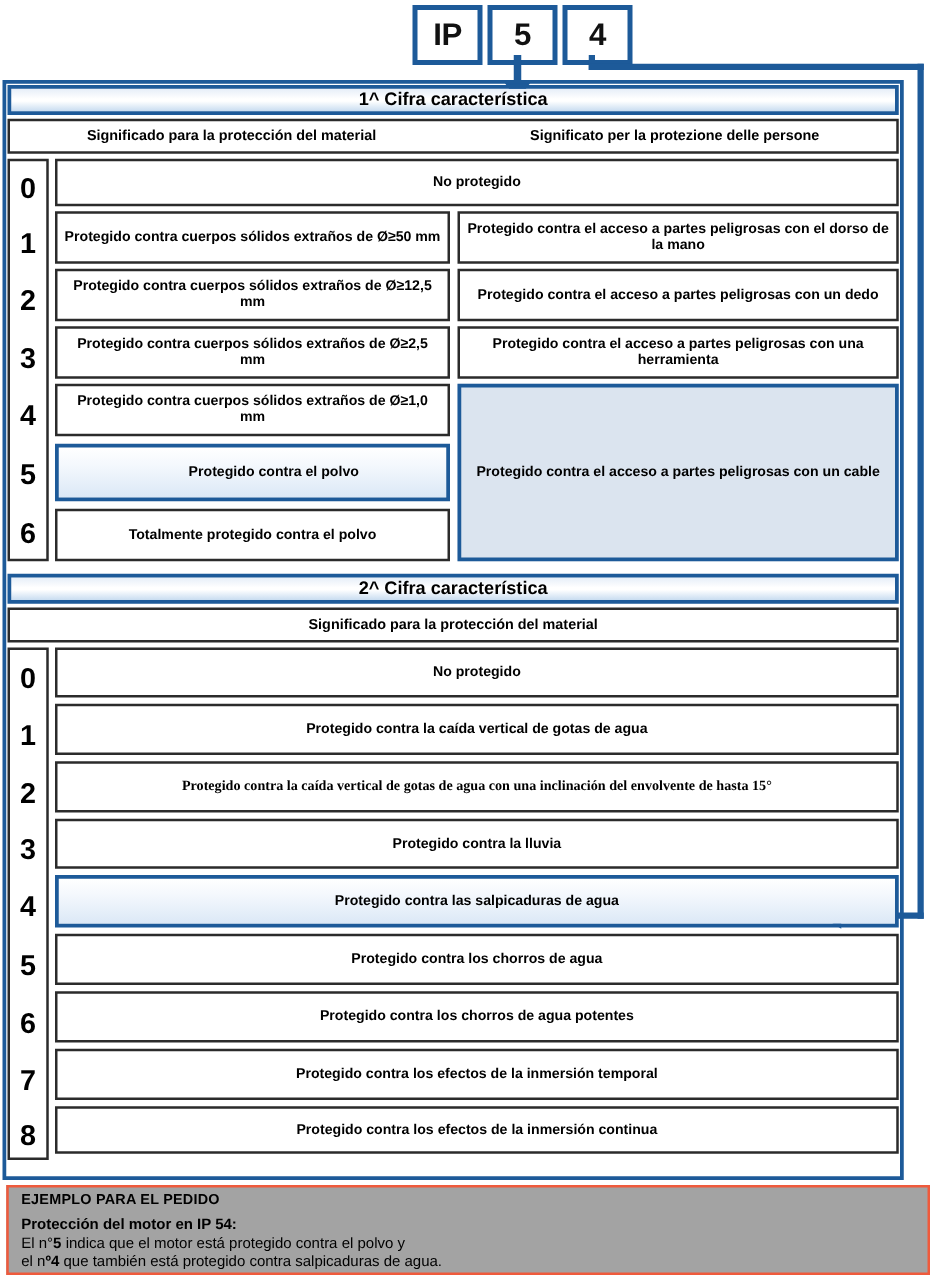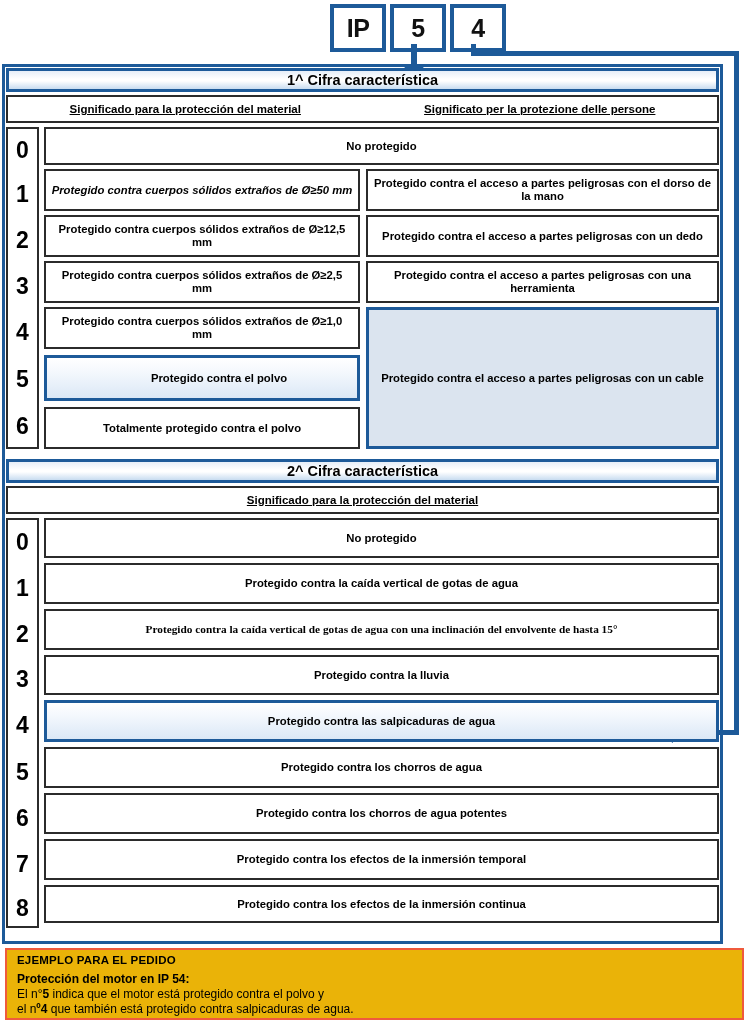--- a/index.html
+++ b/index.html
@@ -59,21 +59,20 @@
     font-weight:bold;font-size:14.5px;color:#000;
   }
   .subhead{
     height:28px;margin:0 0 4px 0;
     border:2px solid #2b2b2b;box-sizing:border-box;background:#fff;
     display:flex;align-items:center;position:relative;
   }
   .subhead span{
     font-weight:bold;font-size:11.5px;color:#000;position:absolute;
     text-align:center;
-    text-decoration:underline;
   }
   .sh-left{left:0;width:50%;}
   .sh-right{left:50%;width:50%;}
   .sh-full{left:0;width:100%;}
 
   
   .block{position:relative;}
   .digitcol{
     position:absolute;left:0;top:0;width:33px;
     border:2px solid #2b2b2b;box-sizing:border-box;background:#fff;
@@ -99,21 +98,21 @@
     border:3px solid #1d5a99;
     background:#dbe4ef;
   }
   .cell.full{left:0;width:675px;}
   .cell.left{left:0;width:316px;}
   .cell.right{left:322px;width:353px;}
 
   
   .example{
     position:absolute;left:5px;top:948px;width:739px;height:72px;
-    border:2px solid #ef5a3c;box-sizing:border-box;background:#eab308;
+    border:2px solid #ef5a3c;box-sizing:border-box;background:#a3a3a3;
     padding:4px 0 0 10px;
   }
   .ex-title{font-weight:bold;font-size:11.5px;color:#000;letter-spacing:.2px;}
   .ex-sub{font-weight:bold;font-size:12px;color:#000;margin-top:6px;}
   .ex-line{font-size:12px;color:#000;margin-top:1px;}
   .ex-line b{font-weight:bold;}
 </style>
 </head>
 <body>
 
@@ -155,21 +154,21 @@
         <div class="digit" style="height:46px;">6</div>
       </div>
 
       <div class="rows">
 
         <div class="row" style="height:38px;margin-bottom:4px;">
           <div class="cell plain full" style="height:38px;">No protegido</div>
         </div>
 
         <div class="row" style="height:42px;margin-bottom:4px;">
-          <div class="cell plain left" style="height:42px;font-style:italic;">Protegido contra cuerpos sólidos extraños de Ø≥50 mm</div>
+          <div class="cell plain left" style="height:42px;">Protegido contra cuerpos sólidos extraños de Ø≥50 mm</div>
           <div class="cell plain right" style="height:42px;">Protegido contra el acceso a partes peligrosas con el dorso de la mano</div>
         </div>
 
         <div class="row" style="height:42px;margin-bottom:4px;">
           <div class="cell plain left" style="height:42px;">Protegido contra cuerpos sólidos extraños de Ø≥12,5 mm</div>
           <div class="cell plain right" style="height:42px;">Protegido contra el acceso a partes peligrosas con un dedo</div>
         </div>
 
         <div class="row" style="height:42px;margin-bottom:4px;">
           <div class="cell plain left" style="height:42px;">Protegido contra cuerpos sólidos extraños de Ø≥2,5 mm</div>

